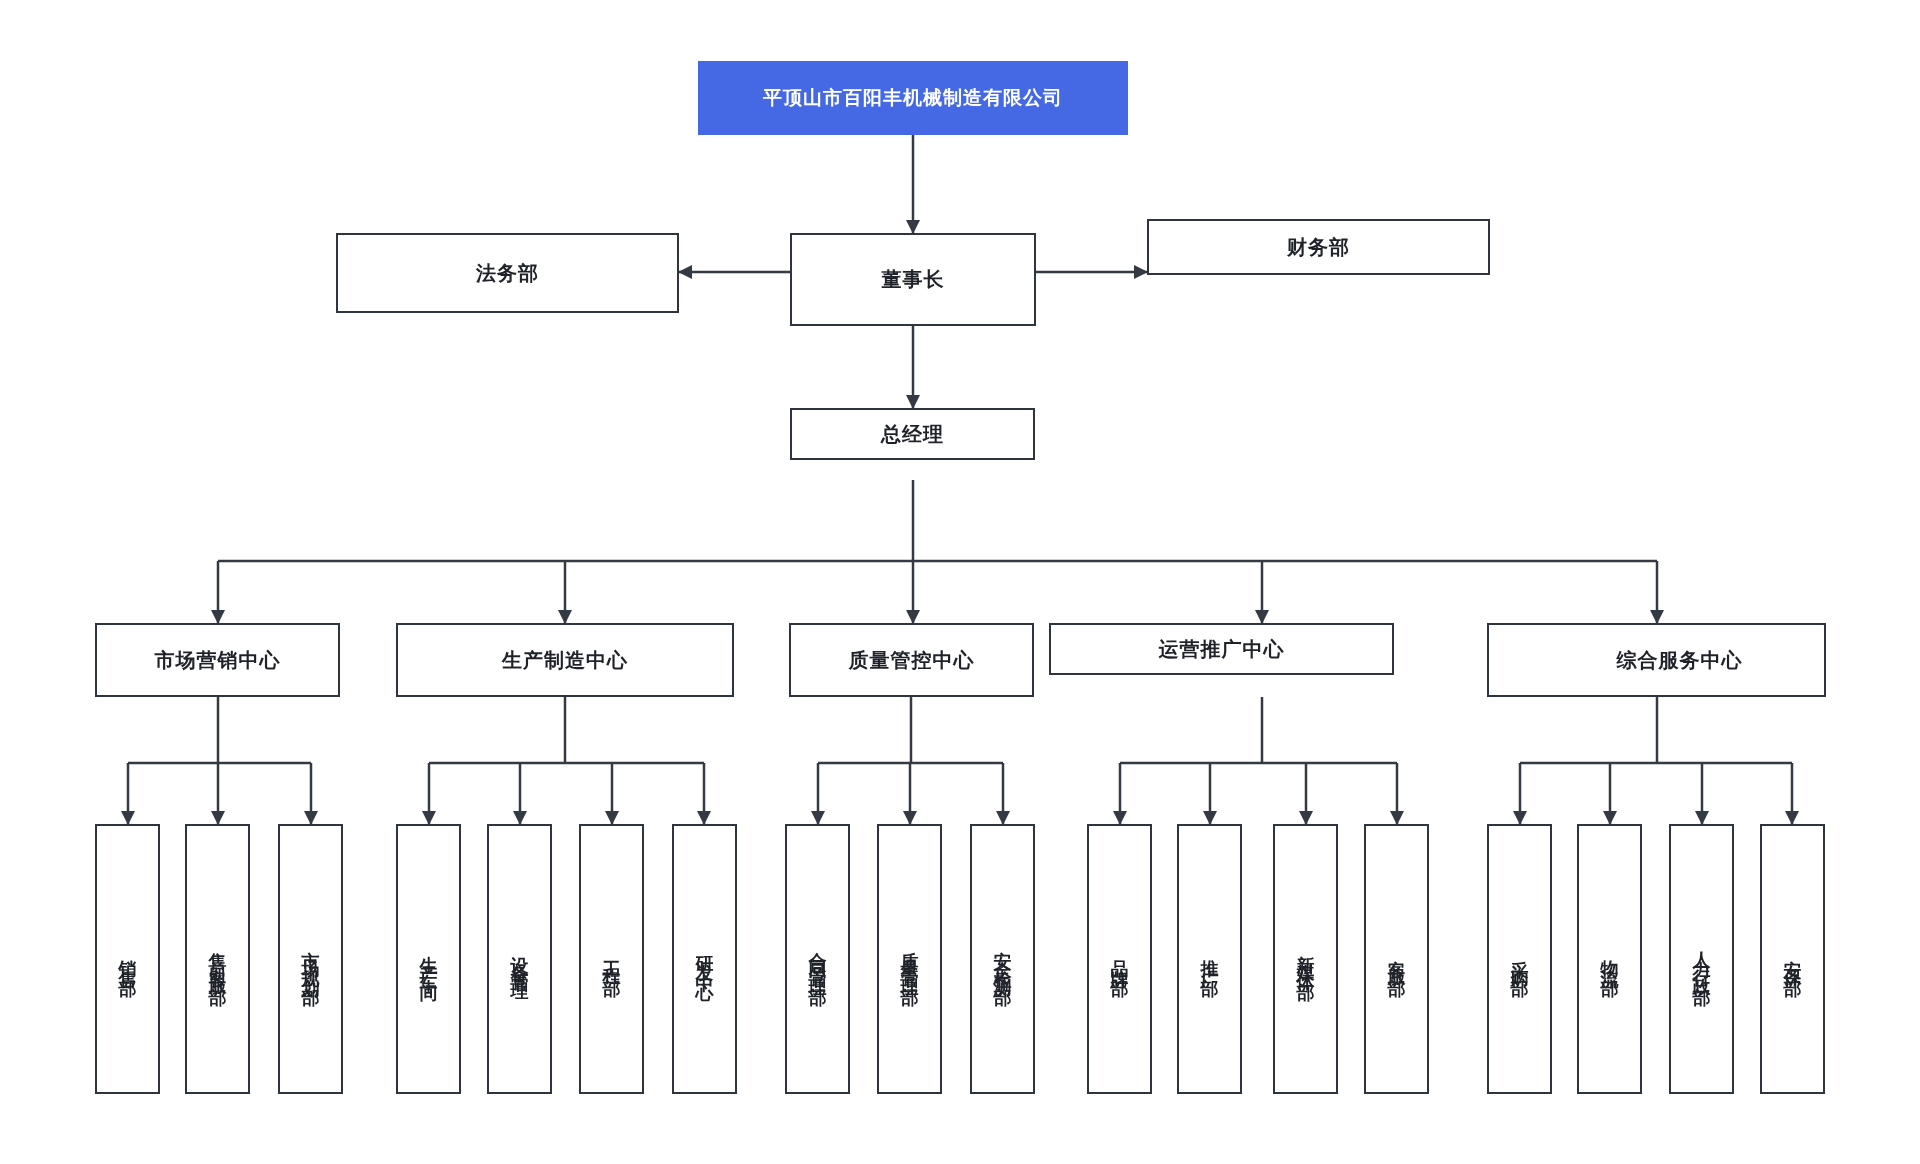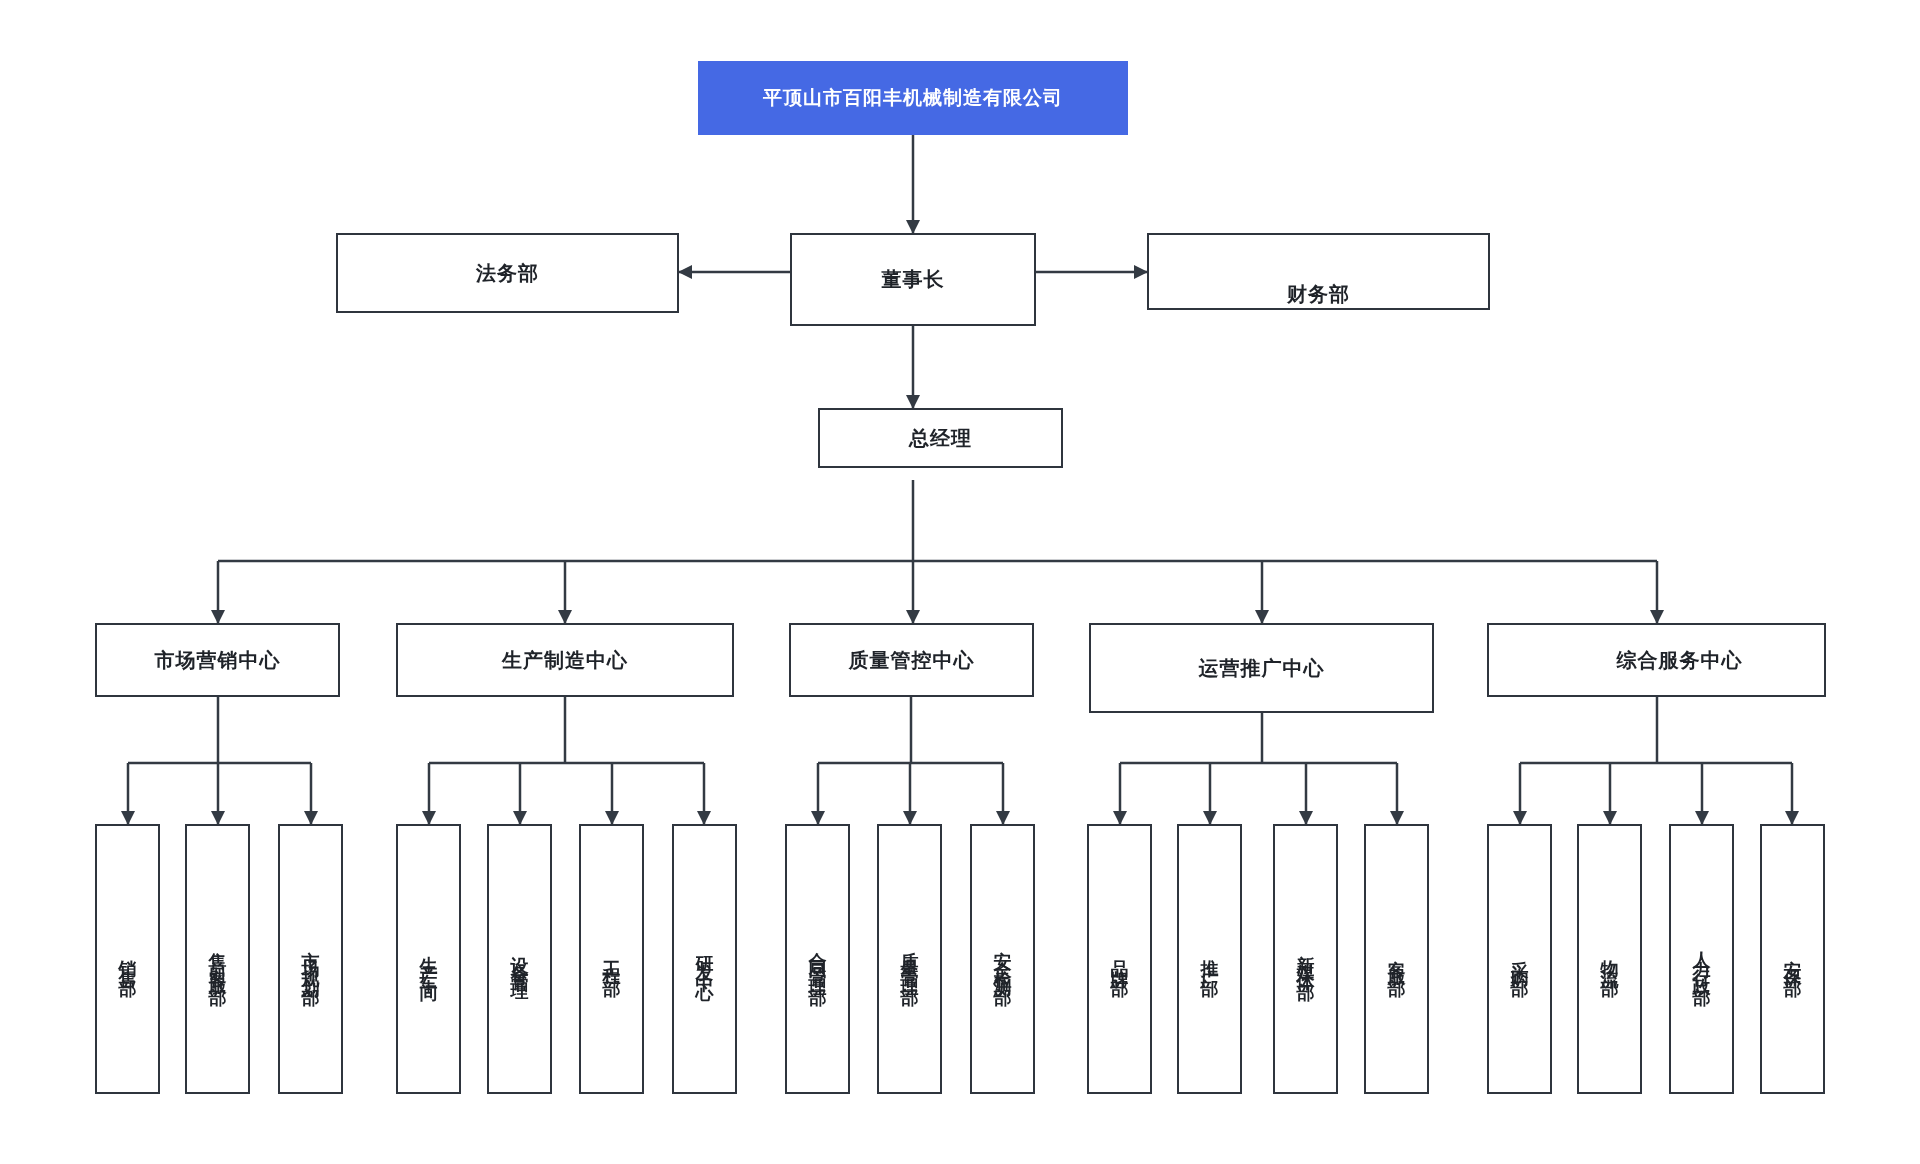--- a/index.html
+++ b/index.html
@@ -124,38 +124,38 @@
   <div class="hbox rootbox" style="left:698px; top:61px; width:430px; height:74px;">
     <span>平顶山市百阳丰机械制造有限公司</span>
   </div>
 
   <div class="hbox" style="left:336px; top:233px; width:343px; height:80px;">
     <span>法务部</span>
   </div>
   <div class="hbox" style="left:790px; top:233px; width:246px; height:93px;">
     <span>董事长</span>
   </div>
-  <div class="hbox" style="left:1147px; top:233px; width:343px; height:77px;align-items:flex-end;">
+  <div class="hbox" style="left:1147px; top:219px; width:343px; height:56px;">
     <span>财务部</span>
   </div>
 
-  <div class="hbox" style="left:818px; top:408px; width:245px; height:60px;">
+  <div class="hbox" style="left:790px; top:408px; width:245px; height:52px;">
     <span>总经理</span>
   </div>
 
   <div class="hbox" style="left:95px; top:623px; width:245px; height:74px;">
     <span>市场营销中心</span>
   </div>
   <div class="hbox" style="left:396px; top:623px; width:338px; height:74px;">
     <span>生产制造中心</span>
   </div>
   <div class="hbox" style="left:789px; top:623px; width:245px; height:74px;font-family:Liberation Mono, monospace;">
     <span>质量管控中心</span>
   </div>
-  <div class="hbox" style="left:1089px; top:623px; width:345px; height:90px;">
+  <div class="hbox" style="left:1049px; top:623px; width:345px; height:52px;">
     <span>运营推广中心</span>
   </div>
   <div class="hbox" style="left:1487px; top:623px; width:339px; height:74px;padding-left:46px;">
     <span>综合服务中心</span>
   </div>
 
   <div class="leaf" style="left:95px;">
     <span class="vtext">销售部</span>
   </div>
   <div class="leaf" style="left:185px;">

